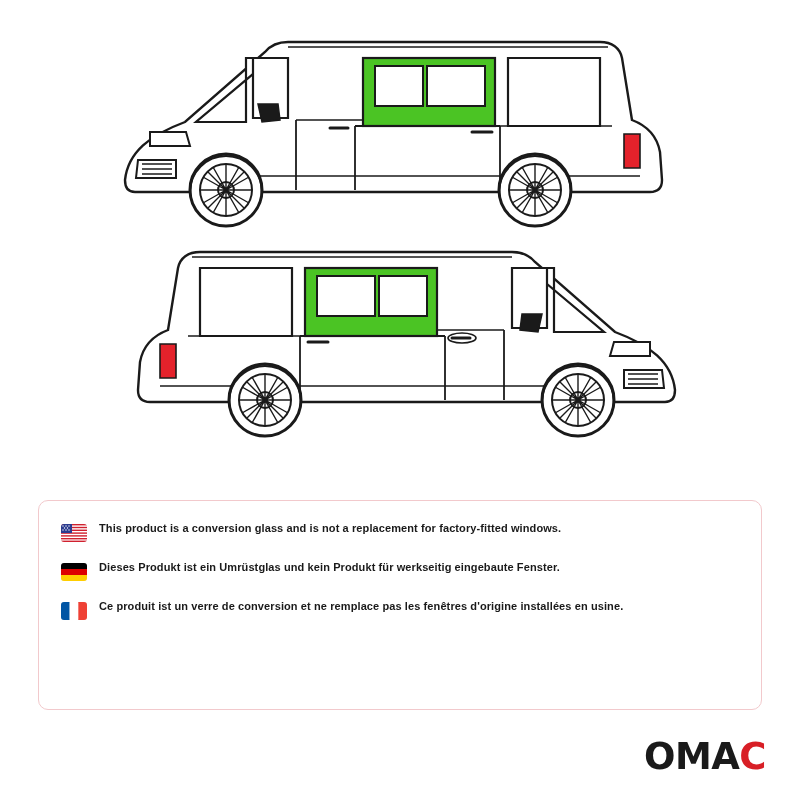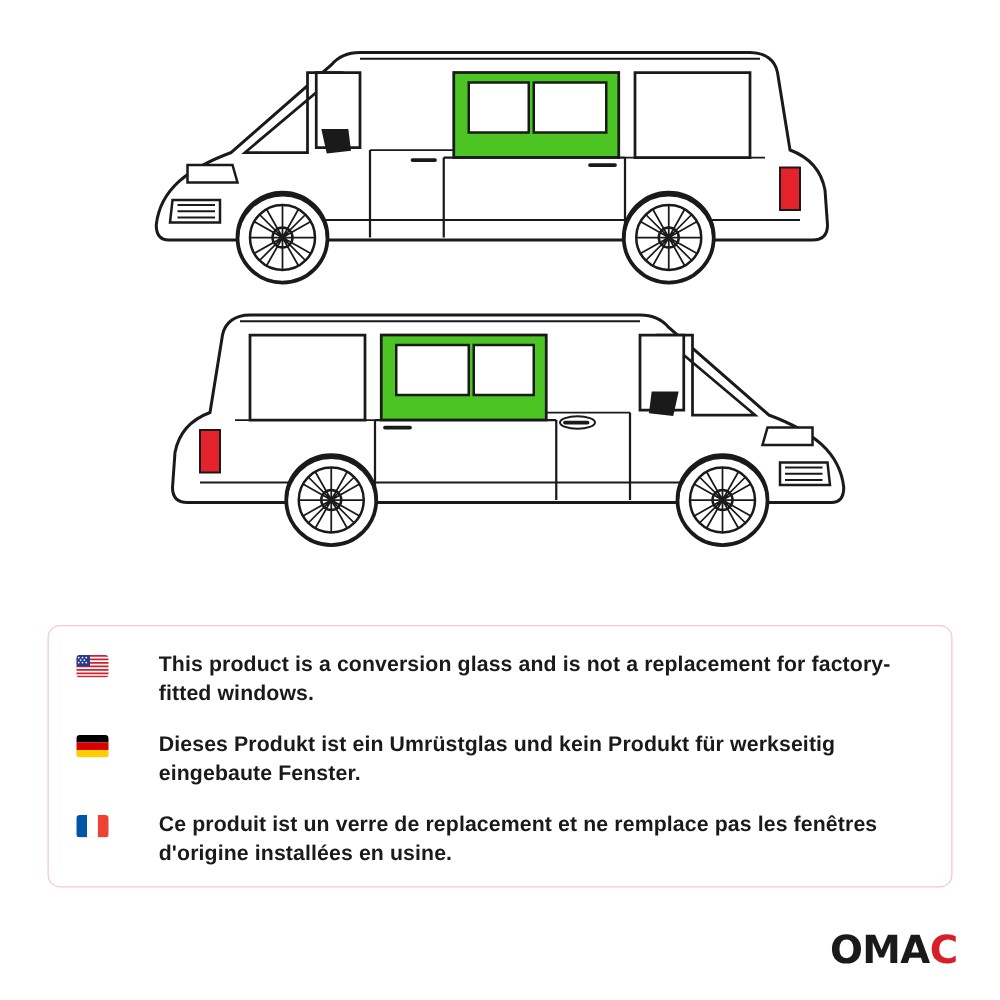--- a/index.html
+++ b/index.html
@@ -52,32 +52,31 @@
     flex: 0 0 26px;
     margin-top: 3px;
     margin-right: 12px;
     border-radius: 3px;
     overflow: hidden;
     position: relative;
     box-shadow: 0 0 0 1px rgba(0,0,0,0.12) inset;
   }
   .flag svg { display: block; }
   .notice-text {
-    font-size: 17px;
+    font-size: 11px;
     line-height: 1.35;
     color: #1a1a1a;
     font-weight: bold;
     letter-spacing: 0.1px;
-    margin-left: 28px;
   }
   .brand {
     position: absolute;
     right: 34px;
     bottom: 22px;
-    font-size: 31px;
+    font-size: 37px;
     font-weight: bold;
     letter-spacing: -0.5px;
     color: #1a1a1a;
     font-family: "DejaVu Sans", sans-serif;
   }
   .brand .accent { color: #d81f26; }
 </style>
 </head>
 <body>
 
@@ -241,21 +240,21 @@
     </div>
 
     <div class="notice-row">
       <span class="flag">
         <svg width="26" height="18" viewBox="0 0 26 18">
           <rect width="8.67" height="18" fill="#0055a4"></rect>
           <rect x="8.67" width="8.66" height="18" fill="#ffffff"></rect>
           <rect x="17.33" width="8.67" height="18" fill="#ef4135"></rect>
         </svg>
       </span>
-      <span class="notice-text">Ce produit ist un verre de replacement et ne remplace pas les fenêtres d'origine installées en usine.</span>
+      <span class="notice-text">Ce produit ist un verre de conversion et ne remplace pas les fenêtres d'origine installées en usine.</span>
     </div>
 
   </div>
 
   <div class="brand">
     <span>OMA</span><span class="accent">C</span>
   </div>
 
 </div>
 

